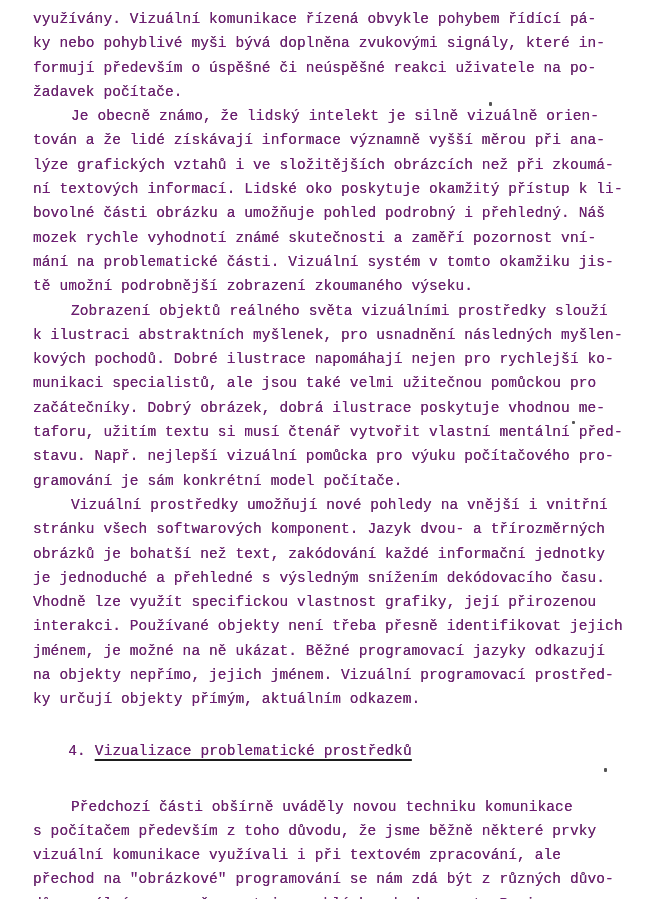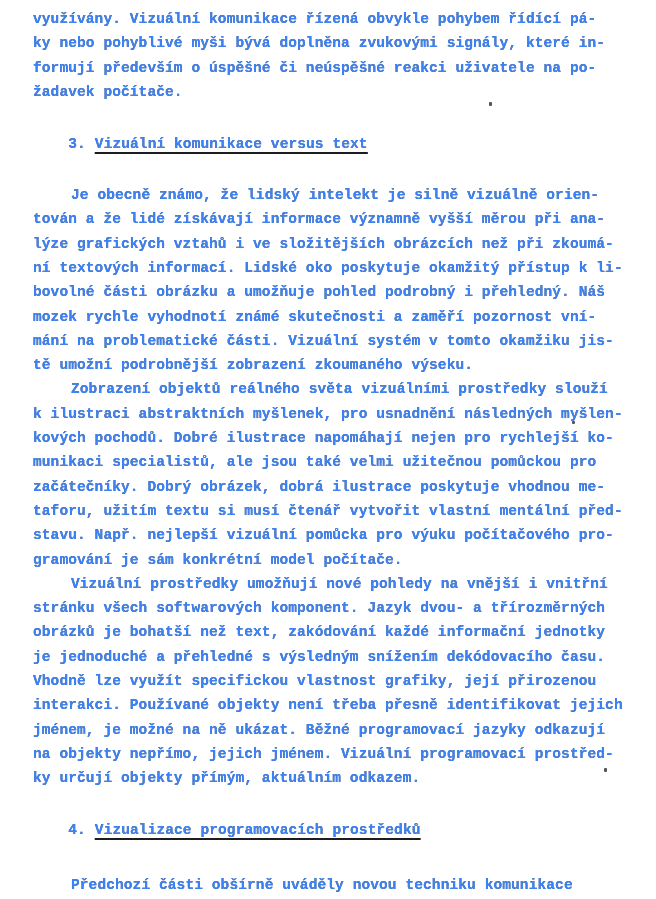--- a/index.html
+++ b/index.html
@@ -12,23 +12,22 @@
     width: 656px;
     height: 899px;
     margin: 0;
     background: #ffffff;
     overflow: hidden;
     box-sizing: border-box;
     padding: 7px 18px 0 33px;
     font-family: "Liberation Mono", "DejaVu Sans Mono", monospace;
     font-size: 14.5px;
     line-height: 24.3px;
-    color: #3b82f6;
+    color: #701a75;
     text-shadow: 0 0 0.6px rgba(20,20,20,0.7);
-    font-weight: bold;
   }
   .para {
     margin: 0;
     white-space: pre-wrap;
     letter-spacing: 0.1px;
   }
   .para--indent {
     text-indent: 38px;
   }
   .heading {
@@ -64,23 +63,20 @@
 </head>
 <body>
 
 <div class="page">
 
   <p class="para">využívány. Vizuální komunikace řízená obvykle pohybem řídící pá-
 ky nebo pohyblivé myši bývá doplněna zvukovými signály, které in-
 formují především o úspěšné či neúspěšné reakci uživatele na po-
 žadavek počítače.</p>
 
-  <div class="heading">
-    <span class="num">3.</span><span class="title">Vizuální komunikace versus text</span>
-  </div>
 
   <p class="para para--indent">Je obecně známo, že lidský intelekt je silně vizuálně orien-
 tován a že lidé získávají informace významně vyšší měrou při ana-
 lýze grafických vztahů i ve složitějších obrázcích než při zkoumá-
 ní textových informací. Lidské oko poskytuje okamžitý přístup k li-
 bovolné části obrázku a umožňuje pohled podrobný i přehledný. Náš
 mozek rychle vyhodnotí známé skutečnosti a zaměří pozornost vní-
 mání na problematické části. Vizuální systém v tomto okamžiku jis-
 tě umožní podrobnější zobrazení zkoumaného výseku.</p>
 
@@ -97,21 +93,21 @@
 stránku všech softwarových komponent. Jazyk dvou- a třírozměrných
 obrázků je bohatší než text, zakódování každé informační jednotky
 je jednoduché a přehledné s výsledným snížením dekódovacího času.
 Vhodně lze využít specifickou vlastnost grafiky, její přirozenou
 interakci. Používané objekty není třeba přesně identifikovat jejich
 jménem, je možné na ně ukázat. Běžné programovací jazyky odkazují
 na objekty nepřímo, jejich jménem. Vizuální programovací prostřed-
 ky určují objekty přímým, aktuálním odkazem.</p>
 
   <div class="heading heading--last">
-    <span class="num">4.</span><span class="title">Vizualizace programovacích prostředků</span>
+    <span class="num">4.</span><span class="title">Vizualizace problematické prostředků</span>
   </div>
 
   <p class="para para--indent">Předchozí části obšírně uváděly novou techniku komunikace
 s počítačem především z toho důvodu, že jsme běžně některé prvky
 vizuální komunikace využívali i při textovém zpracování, ale
 přechod na "obrázkové" programování se nám zdá být z různých důvo-
 dů nereálný pro současnost i pro blízkou budoucnost. Pomineme</p>
 
   <span class="speck s1"></span>
   <span class="speck s2"></span>

